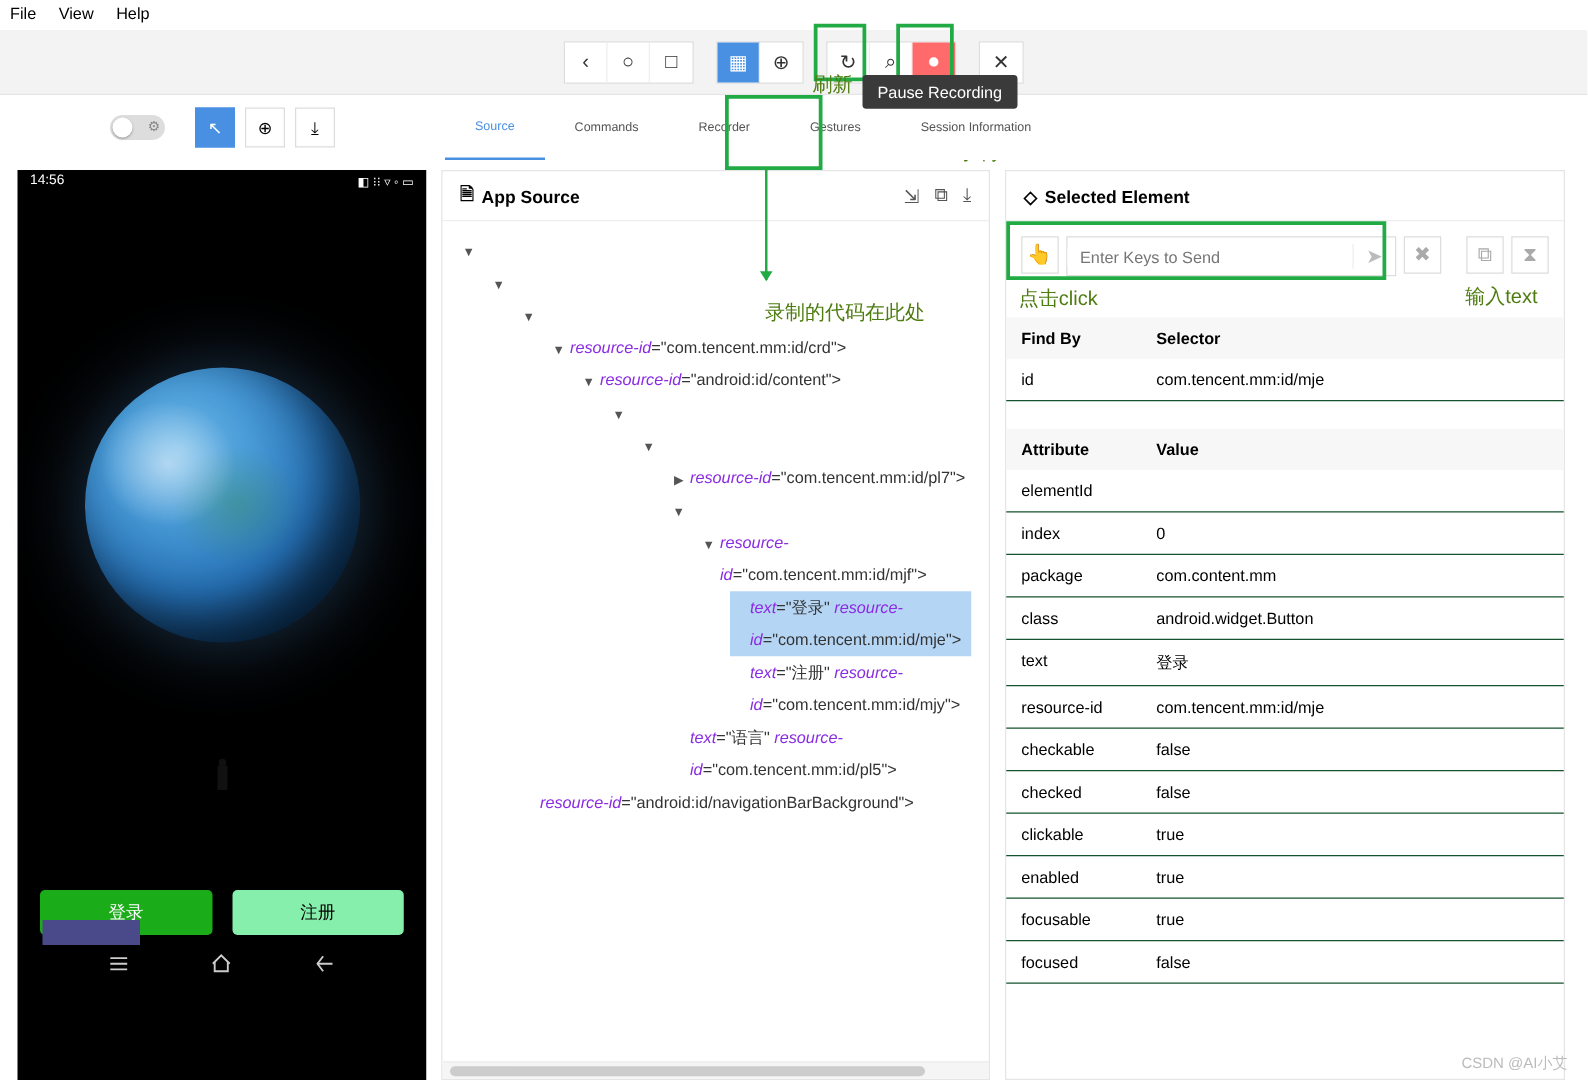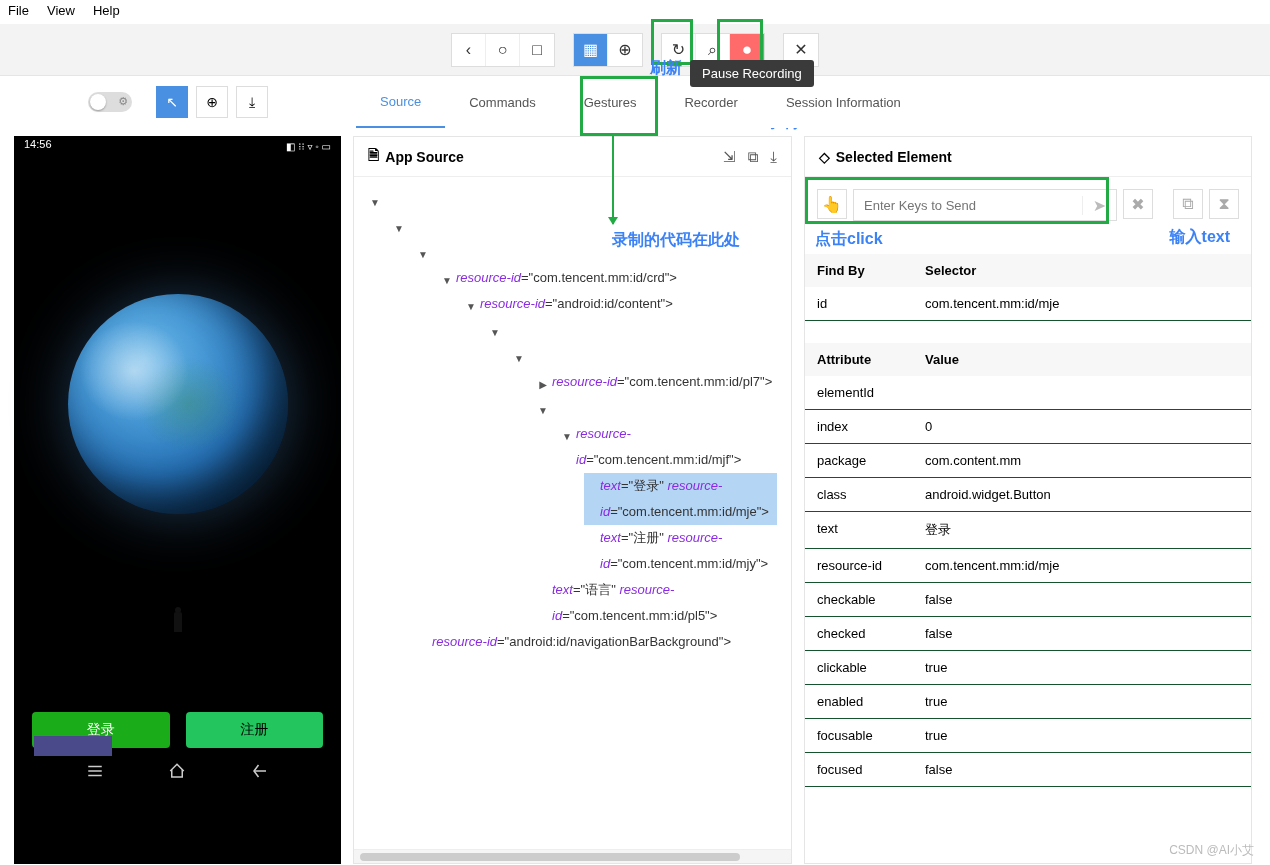--- a/index.html
+++ b/index.html
@@ -11,45 +11,45 @@
 .tb-btn { width: 34px; height: 32px; display: flex; align-items: center; justify-content: center; cursor: pointer; font-size: 16px; color: #333; border-right: 1px solid #eee; }
 .tb-btn:last-child { border-right: none; }
 .tb-btn.blue { background: #4a90e2; color: #fff; }
 .tb-sep { width: 18px; }
 .tooltip-dark { position: absolute; top: 60px; left: 690px; background: #3a3a3a; color: #fff; padding: 6px 12px; font-size: 13px; border-radius: 3px; z-index: 50; }
 .green-box { border: 3px solid #22aa44; }
 .hl-refresh { position: absolute; top: -5px; left: 651px; width: 42px; height: 46px; pointer-events: none; }
 .hl-record { position: absolute; top: -5px; left: 717px; width: 46px; height: 48px; pointer-events: none; }
 .hl-recorder-tab { position: absolute; top: 0; left: 580px; width: 78px; height: 60px; pointer-events: none; }
 .hl-click { position: absolute; top: 0; left: 0; width: 304px; height: 47px; pointer-events: none; }
-.anno { position: absolute; color: #3b82f6; font-size: 16px; font-weight: bold; }
+.anno { position: absolute; color: #4d7c0f; font-size: 16px; font-weight: normal; }
 .subtoolbar { height: 52px; background: #fff; display: flex; align-items: center; padding: 0 20px 0 88px; position: relative; }
 .toggle-sw { width: 44px; height: 20px; background: #ddd; border-radius: 10px; position: relative; margin-right: 24px; }
 .toggle-sw::after { content: ""; width: 16px; height: 16px; background: #fff; border-radius: 50%; position: absolute; top: 2px; left: 2px; box-shadow: 0 1px 2px rgba(0,0,0,0.3); }
 .toggle-sw .gear { position: absolute; right: 4px; top: 3px; font-size: 11px; color: #888; }
 .sq-btn { width: 32px; height: 32px; display: flex; align-items: center; justify-content: center; border: 1px solid #ddd; margin-right: 8px; cursor: pointer; font-size: 14px; }
 .sq-btn.blue { background: #4a90e2; color: #fff; border-color: #4a90e2; }
 .tabs { display: flex; gap: 0; margin-left: 80px; }
-.tab-item { padding: 0 24px; font-size: 13px; color: #555; cursor: pointer; height: 52px; display: flex; align-items: center; }
+.tab-item { padding: 0 24px; font-size: 10px; color: #555; cursor: pointer; height: 52px; display: flex; align-items: center; }
 .tab-item.active { color: #4a90e2; border-bottom: 2px solid #4a90e2; }
 .main-area { display: flex; height: 736px; padding: 8px 18px 0 14px; gap: 12px; }
 .phone-panel { width: 327px; background: #000; position: relative; color: #fff; }
 .statusbar { height: 20px; padding: 2px 10px; display: flex; justify-content: space-between; font-size: 11px; }
 .status-right { display: flex; gap: 3px; align-items: center; font-size: 10px; }
 .lang-text { text-align: right; padding: 6px 16px; font-size: 13px; color: #ccc; }
 .earth-area { height: 556px; position: relative; display: flex; align-items: center; justify-content: center; }
 .earth { width: 220px; height: 220px; border-radius: 50%; background: radial-gradient(circle at 35% 30%, #6db8e8 0%, #4a9cd8 25%, #2570b5 55%, #0a3a6b 85%, #000 100%); box-shadow: 0 0 60px rgba(100,180,255,0.3), inset -20px -20px 40px rgba(0,0,0,0.6); position: relative; top: -30px; }
 .earth::before { content:""; position:absolute; width:100%; height:100%; border-radius:50%; background: radial-gradient(ellipse at 30% 35%, rgba(255,255,255,0.5) 0%, transparent 25%), radial-gradient(ellipse at 55% 50%, rgba(60,140,90,0.4) 0%, transparent 30%); }
 .person { position: absolute; bottom: 80px; left: 50%; transform: translateX(-50%); width: 8px; height: 20px; background: #111; border-radius: 2px 2px 0 0; }
 .person::before { content:""; position:absolute; top:-5px; left:1px; width:6px; height:6px; background:#111; border-radius:50%; }
 .selbox { position: absolute; bottom: 108px; left: 20px; width: 78px; height: 20px; background: #4a4a8a; }
 .phone-btns { display: flex; justify-content: space-around; padding: 0 18px; gap: 16px; }
 .ph-btn { flex: 1; height: 36px; border-radius: 4px; display: flex; align-items: center; justify-content: center; font-size: 14px; }
 .ph-btn.green { background: #1aad19; color: #fff; }
-.ph-btn.white { background: #22c55e; color: #000; }
+.ph-btn.white { background: #86efac; color: #000; }
 .nav-bar { display: flex; justify-content: space-around; padding: 14px 40px 6px; }
 .nav-ic { width: 18px; height: 18px; color: #ccc; }
 .source-panel { flex: 1; border: 1px solid #e5e5e5; background: #fff; display: flex; flex-direction: column; min-width: 0; }
 .panel-hdr { height: 40px; display: flex; align-items: center; padding: 0 14px; border-bottom: 1px solid #eee; font-size: 14px; }
 .hdr-title { font-weight: 600; flex: 1; display: flex; align-items: center; gap: 6px; }
 .hdr-icons { display: flex; gap: 12px; color: #555; }
 .hdr-icons span { cursor: pointer; font-size: 15px; }
 .tree { flex: 1; overflow: auto; padding: 10px 14px; font-size: 13px; line-height: 2; }
 .tree-node { display: flex; align-items: flex-start; }
 .caret { width: 14px; text-align: center; color: #555; cursor: pointer; margin-right: 2px; font-size: 10px; padding-top: 6px; }
@@ -119,28 +119,28 @@
 <div class="subtoolbar">
   <div class="toggle-sw">
       <span class="gear">⚙</span>
     </div>
   <div class="sq-btn blue">↖</div>
   <div class="sq-btn">⊕</div>
   <div class="sq-btn">⤓</div>
   <div class="tabs">
     <div class="tab-item active">Source</div>
     <div class="tab-item">Commands</div>
+    <div class="tab-item">Recorder</div>
     <div class="tab-item">Gestures</div>
-    <div class="tab-item">Recorder</div>
     <div class="tab-item">Session Information</div>
   </div>
   <div class="green-box hl-recorder-tab"></div>
   <div class="arrow-down"></div>
 </div>
-<div class="anno" style="top:230px;left:612px">录制的代码在此处</div>
+<div class="anno" style="top:240px;left:612px">录制的代码在此处</div>
 
 <div class="main-area">
 
   <div class="phone-panel">
     <div class="statusbar">
       <span>14:56</span>
       <span class="status-right">◧ ⁝⁝ ▿ ◦ ▭</span>
     </div>
     <div class="earth-area">
       <div class="earth"></div>

